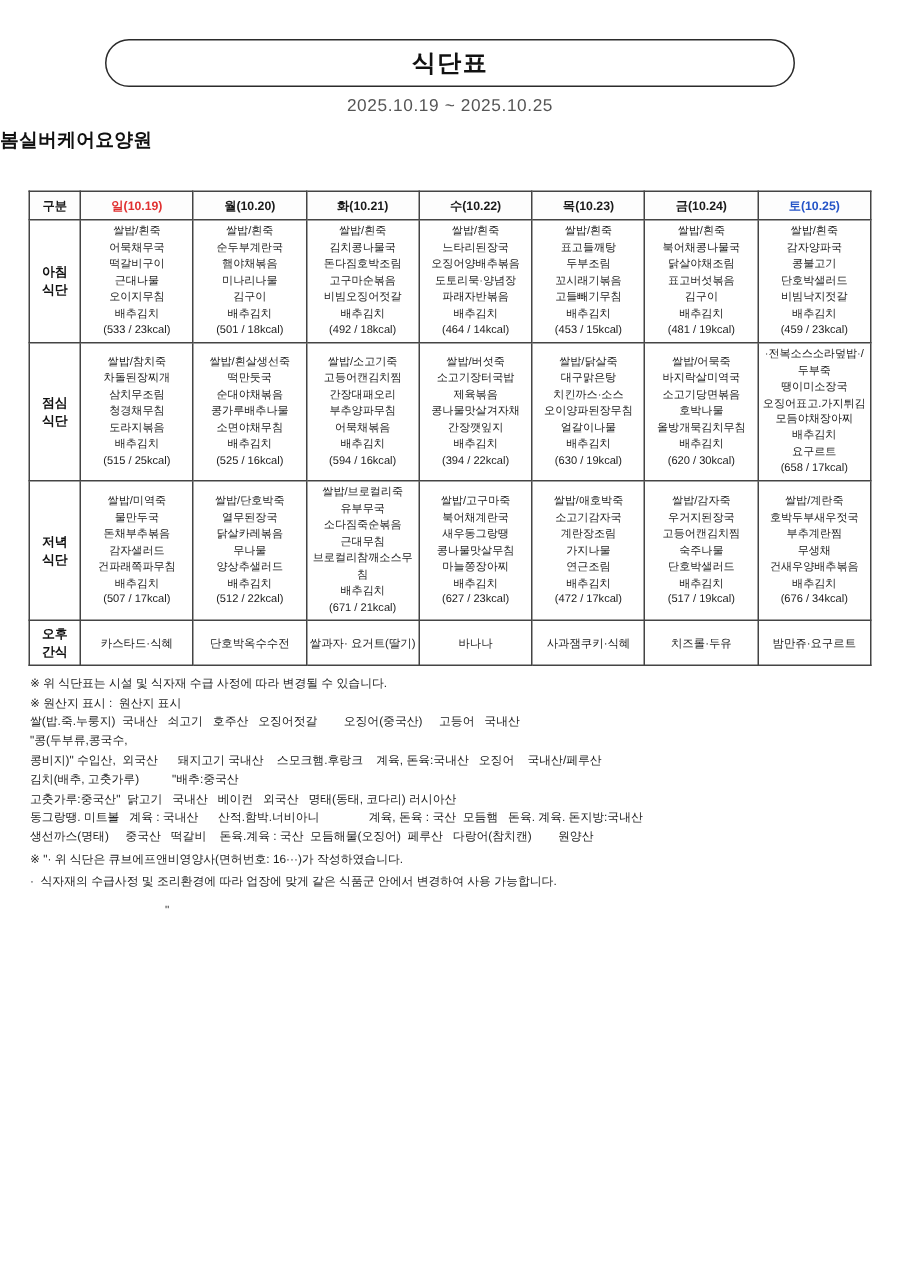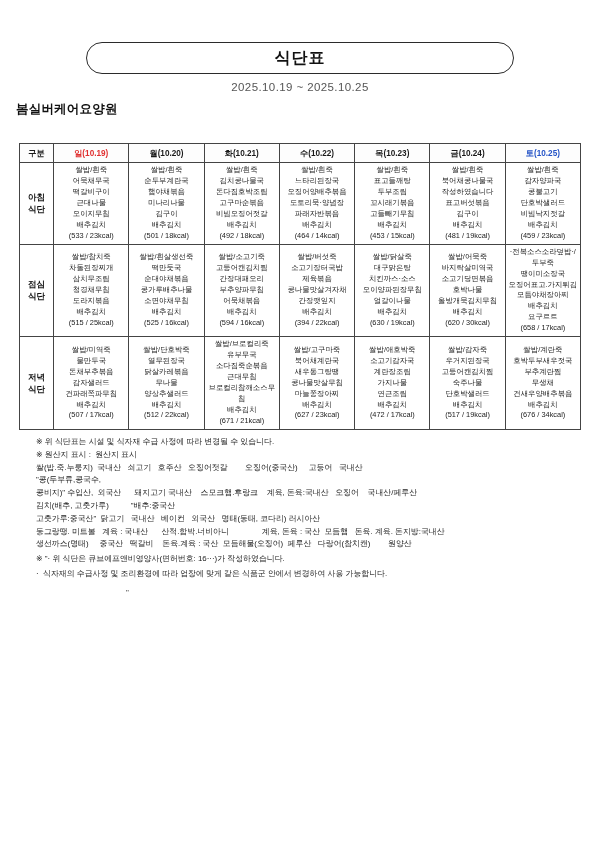--- a/index.html
+++ b/index.html
@@ -14,21 +14,21 @@
     font-family: "Liberation Sans", "DejaVu Sans", sans-serif;
     color: #1a1a1a;
     -webkit-font-smoothing: antialiased;
   }
 
   .page {
     width: 600px;
     height: 849px;
     position: relative;
     box-sizing: border-box;
-    padding: 16px;
+    padding: 0;
     overflow: hidden;
   }
 
   
   .title-wrap {
     margin: 26px 70px 0 70px;
     border: 1.6px solid #2b2b2b;
     border-radius: 999px;
     height: 30px;
     display: flex;
@@ -215,21 +215,21 @@
             <span class="line">표고들깨탕</span>
             <span class="line">두부조림</span>
             <span class="line">꼬시래기볶음</span>
             <span class="line">고들빼기무침</span>
             <span class="line">배추김치</span>
             <span class="kcal">(453 / 15kcal)</span>
           </td>
           <td class="meal">
             <span class="line">쌀밥/흰죽</span>
             <span class="line">북어채콩나물국</span>
-            <span class="line">작성하였습니다</span>
+            <span class="line">닭살야채조림</span>
             <span class="line">표고버섯볶음</span>
             <span class="line">김구이</span>
             <span class="line">배추김치</span>
             <span class="kcal">(481 / 19kcal)</span>
           </td>
           <td class="meal">
             <span class="line">쌀밥/흰죽</span>
             <span class="line">감자양파국</span>
             <span class="line">콩불고기</span>
             <span class="line">단호박샐러드</span>
@@ -361,20 +361,44 @@
             <span class="kcal">(517 / 19kcal)</span>
           </td>
           <td class="meal">
             <span class="line">쌀밥/계란죽</span>
             <span class="line">호박두부새우젓국</span>
             <span class="line">부추계란찜</span>
             <span class="line">무생채</span>
             <span class="line">건새우양배추볶음</span>
             <span class="line">배추김치</span>
             <span class="kcal">(676 / 34kcal)</span>
+          </td>
+        </tr>
+        <tr class="snack">
+          <td class="rowlabel">오후<br>간식</td>
+          <td class="meal">
+            <span class="line">카스타드·식혜</span>
+          </td>
+          <td class="meal">
+            <span class="line">단호박옥수수전</span>
+          </td>
+          <td class="meal">
+            <span class="line">쌀과자· 요거트(딸기)</span>
+          </td>
+          <td class="meal">
+            <span class="line">바나나</span>
+          </td>
+          <td class="meal">
+            <span class="line">사과잼쿠키·식혜</span>
+          </td>
+          <td class="meal">
+            <span class="line">치즈롤·두유</span>
+          </td>
+          <td class="meal">
+            <span class="line">밤만쥬·요구르트</span>
           </td>
         </tr>
       </tbody>
   </table>
 
   <div class="notes">
     <span class="nline">※ 위 식단표는 시설 및 식자재 수급 사정에 따라 변경될 수 있습니다.</span>
     <span class="nline">※ 원산지 표시 :  원산지 표시</span>
     <div class="origin-block" id="origin-block">
         <span class="oline">쌀(밥.죽.누룽지)  국내산   쇠고기   호주산   오징어젓갈        오징어(중국산)     고등어   국내산</span>

